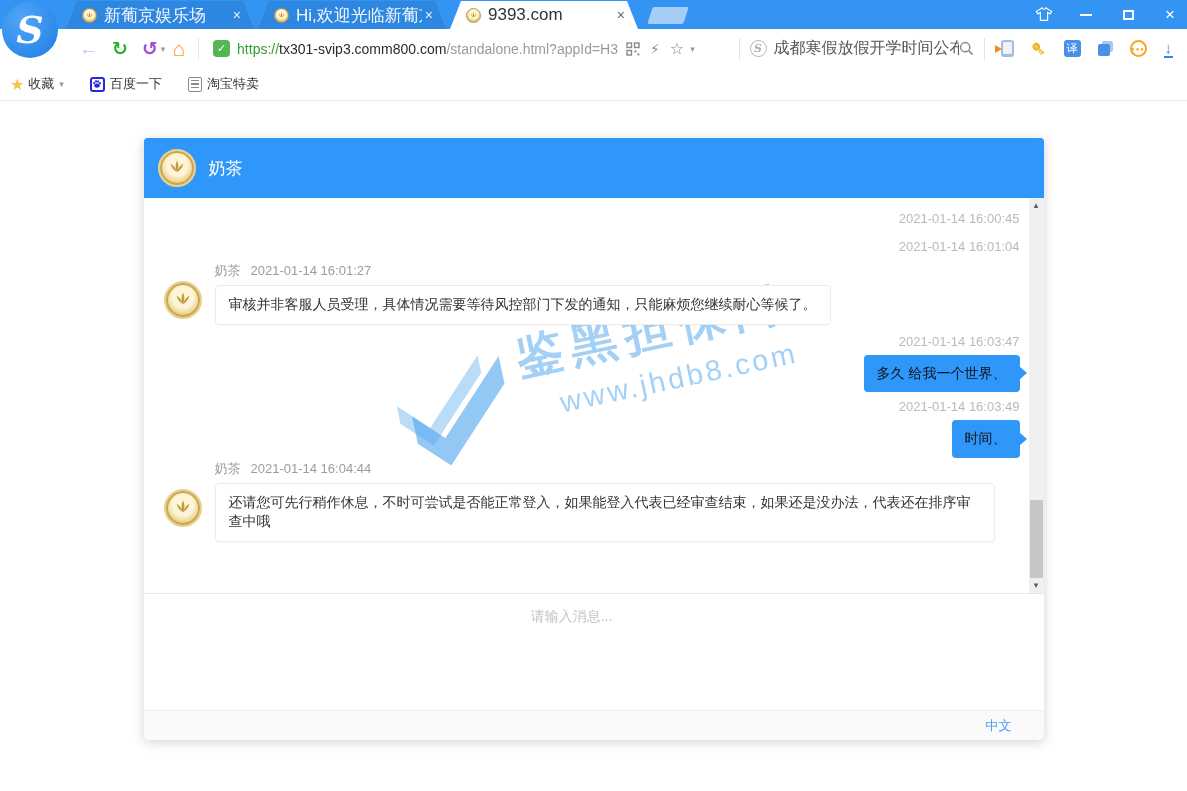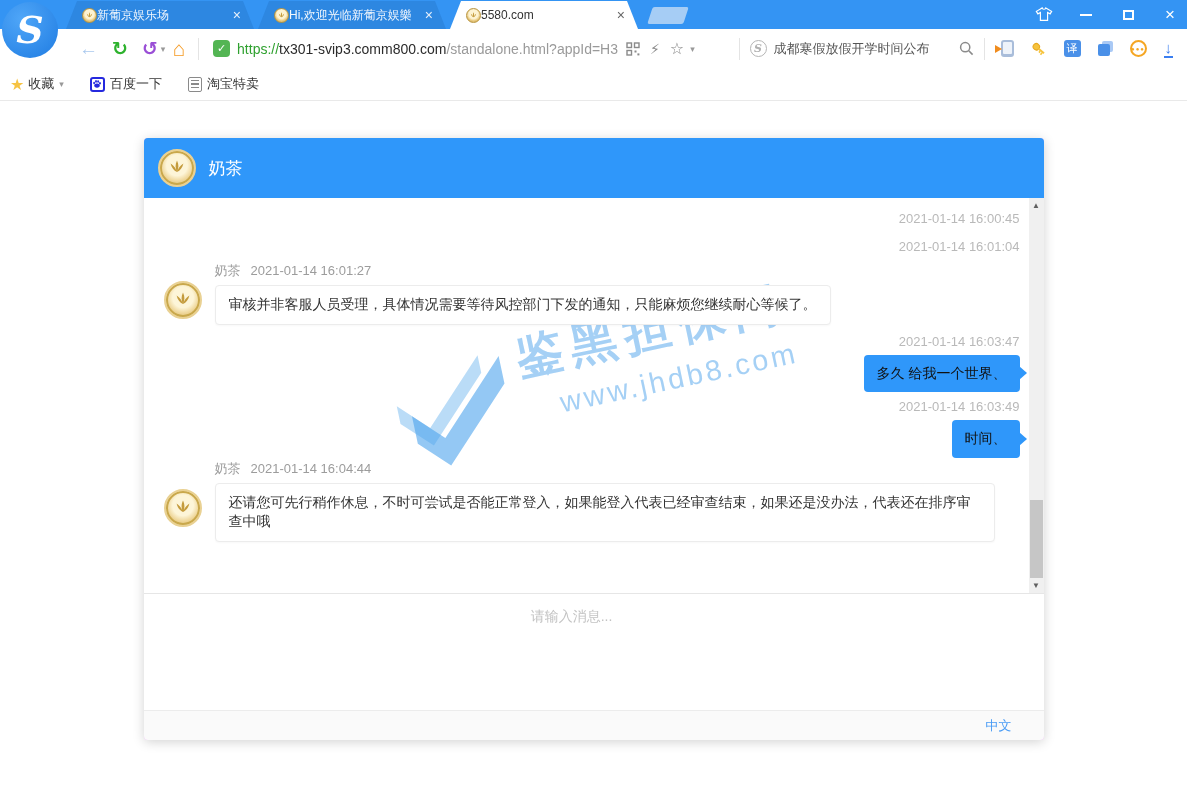--- a/index.html
+++ b/index.html
@@ -11,21 +11,21 @@
   .sogou-logo { position:absolute; left:2px; top:2px; width:56px; height:56px; border-radius:50%;
     background:radial-gradient(circle at 35% 30%, #4fa6f8, #1f7ce2); z-index:5;
     display:flex; align-items:center; justify-content:center; }
   .sogou-logo span { color:#fff; font-family:"DejaVu Serif","Liberation Serif",serif;
     font-size:38px; font-weight:bold; font-style:italic; line-height:1; }
   .tabs { display:flex; margin-left:66px; height:29px; align-items:flex-end; }
   .tab { width:188px; height:28px; display:flex; align-items:center; padding:0 10px 0 16px;
     clip-path:polygon(11px 0, calc(100% - 11px) 0, 100% 100%, 0 100%);
     background:rgba(10,60,120,0.14); margin-right:4px; }
   .tab.active { background:#ffffff; }
-  .tab-title { flex:1; font-size:12px; color:#f2f7fd; white-space:nowrap; overflow:hidden; }
+  .tab-title { flex:1; font-size:17px; color:#f2f7fd; white-space:nowrap; overflow:hidden; margin-left:7px; }
   .tab.active .tab-title { color:#333; }
   .tab-close { font-size:14px; color:#e8f1fb; padding:0 3px; line-height:1; }
   .tab.active .tab-close { color:#666; }
   .favicon { width:15px; height:15px; border-radius:50%; flex:none;
     background:radial-gradient(circle at 50% 40%, #fdf3d2 45%, #e7c87e 65%, #caa24c 100%);
     border:1px solid #b8953f; display:flex; align-items:center; justify-content:center; }
   .favicon svg { width:9px; height:9px; }
   .newtab { width:36px; height:17px; background:#a6cdf5; transform:skewX(-18deg);
     border-radius:2px; margin:0 0 5px 8px; }
   .win-controls { position:absolute; right:8px; top:0; height:29px; display:flex; align-items:center; gap:24px; }
@@ -51,21 +51,21 @@
   .url .host { color:#2b2b2b; }
   .url .path { color:#9a9a9a; }
   .addr-icons { display:flex; align-items:center; gap:10px; margin-left:8px; color:#8a8a8a; }
   .qr svg { width:14px; height:14px; display:block; }
   .bolt { font-size:14px; color:#8a8a8a; }
   .star-o { font-size:16px; color:#8a8a8a; }
   .searchbox { display:flex; align-items:center; width:232px; flex:none; padding:0 4px; }
   .s-engine { width:17px; height:17px; border:1.5px solid #b5b5b5; border-radius:50%; color:#b0b0b0;
     font-size:11px; font-weight:bold; display:flex; align-items:center; justify-content:center;
     font-family:"DejaVu Serif","Liberation Serif",serif; font-style:italic; flex:none; margin-right:7px; }
-  .search-text { flex:1; font-size:13px; color:#555; white-space:nowrap; overflow:hidden; }
+  .search-text { flex:1; font-size:16px; color:#555; white-space:nowrap; overflow:hidden; }
   .magnifier svg { width:15px; height:15px; display:block; }
   .tool-icons { display:flex; align-items:center; gap:17px; padding:0 14px 0 10px; flex:none; }
   .phone-ic { position:relative; width:13px; height:17px; background:#a9bdda; border-radius:3px; }
   .phone-ic::after { content:""; position:absolute; left:2px; top:2px; right:2px; bottom:3px; background:#eef3fa; border-radius:1px; }
   .phone-ic .arr { position:absolute; z-index:1; left:-6px; top:5px; width:0; height:0;
     border:4px solid transparent; border-left:7px solid #f08c1e; }
   .key-ic svg { width:16px; height:16px; display:block; }
   .trans-ic { width:17px; height:17px; background:#4a90e8; border-radius:3px; color:#fff;
     font-size:11px; display:flex; align-items:center; justify-content:center; }
   .coll-ic { position:relative; width:15px; height:15px; }
@@ -167,21 +167,21 @@
         </span>
       <span class="tab-title">Hi,欢迎光临新葡京娱樂</span>
       <span class="tab-close">×</span>
     </div>
     <div class="tab active">
       <span class="favicon">
           <svg viewBox="0 0 20 20">
             <path d="M10 3c-1.8 4-1.8 7 0 11 1.8-4 1.8-7 0-11zM4 6c1 4 3 6.5 6 8-1-3-3-6-6-8zM16 6c-1 4-3 6.5-6 8 1-3 3-6 6-8z" fill="#c49b3c"></path>
           </svg>
         </span>
-      <span class="tab-title">5580.com</span>
+      <span class="tab-title">9393.com</span>
       <span class="tab-close">×</span>
     </div>
     <div class="newtab"></div>
   </div>
   <div class="win-controls">
     <span class="win-btn">
         <svg width="18" height="15" viewBox="0 0 20 16">
           <path d="M6.5 1.5 8 0.8c0 1.8 4 1.8 4 0l1.5 0.7L18.5 4.5 16.8 7.3 14 5.8V14.5H6V5.8L3.2 7.3 1.5 4.5Z" fill="none" stroke="#fff" stroke-width="1.3"></path>
         </svg>
       </span>

